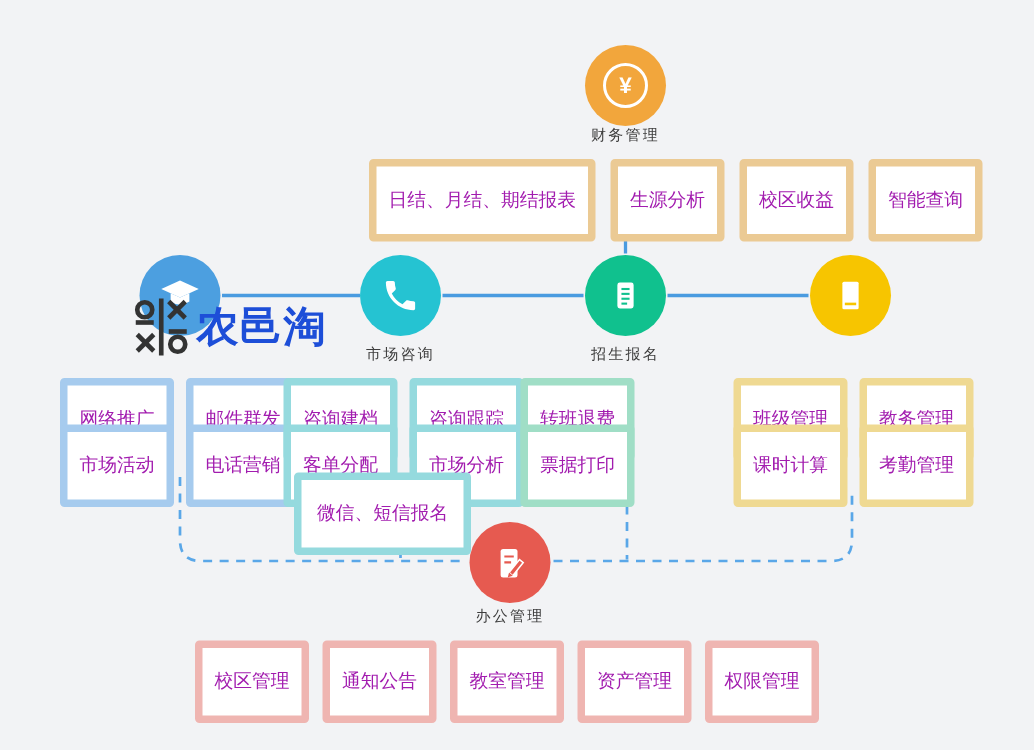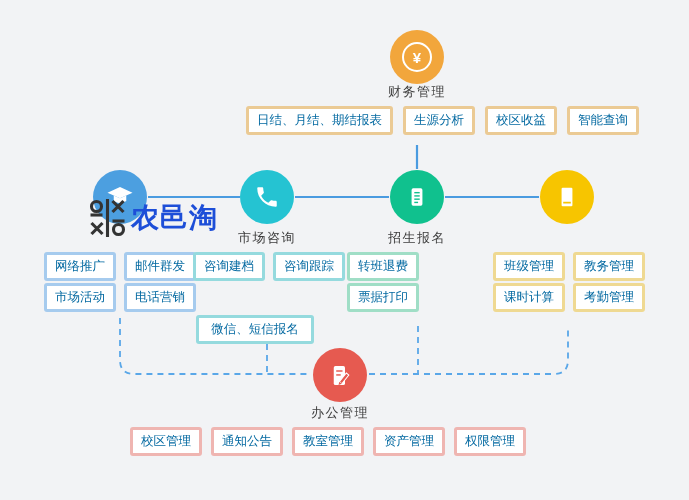--- a/index.html
+++ b/index.html
@@ -12,29 +12,29 @@
     position:relative;width:689px;height:500px;
     background:#f2f3f5;overflow:hidden;
   }
   .lines{position:absolute;left:0;top:0;pointer-events:none;}
   .circle{
     position:absolute;width:54px;height:54px;border-radius:50%;
     display:flex;align-items:center;justify-content:center;
   }
   .nlabel{
     position:absolute;width:96px;text-align:center;
-    font-size:13px;color:#3d3d3d;letter-spacing:1.5px;white-space:nowrap;
+    font-size:10px;color:#3d3d3d;letter-spacing:1.5px;white-space:nowrap;
   }
   .chip-row{position:absolute;display:flex;gap:8px;}
   .center{justify-content:center;}
   .stretch{justify-content:stretch;}
   .stretch .chip{flex:1;text-align:center;}
   .chip{
-    background:#fff;border:3px solid #0f172a;border-radius:3px;
-    padding:3px 8px;font-size:12.5px;color:#0369a1;
+    background:#fff;border:5px solid #0f172a;border-radius:3px;
+    padding:14px 8px;font-size:12.5px;color:#a21caf;
     white-space:nowrap;line-height:1.35;box-sizing:border-box;
   }
   .c-orange .chip{border-color:#ebca94;}
   .c-blue   .chip{border-color:#a6cbee;}
   .c-teal   .chip{border-color:#95dade;}
   .c-green  .chip{border-color:#a0dec6;}
   .c-yellow .chip{border-color:#efd992;}
   .c-red    .chip{border-color:#efb5b1;}
   .yen-ring{
     width:26px;height:26px;border:2px solid #fff;border-radius:50%;
@@ -142,20 +142,24 @@
     </div>
   <div class="chip-row c-blue center" style="left:45px;top:283px;width:150px">
       <div class="chip">市场活动</div>
       <div class="chip">电话营销</div>
     </div>
 
   <div class="chip-row c-teal center" style="left:196px;top:252px;width:146px">
       <div class="chip">咨询建档</div>
       <div class="chip">咨询跟踪</div>
     </div>
+  <div class="chip-row c-teal center" style="left:196px;top:283px;width:146px">
+      <div class="chip">客单分配</div>
+      <div class="chip">市场分析</div>
+    </div>
   <div class="chip-row c-teal stretch" style="left:196px;top:315px;width:118px">
       <div class="chip">微信、短信报名</div>
     </div>
 
   <div class="chip-row c-green" style="left:347px;top:252px;gap:10px">
       <div class="chip">转班退费</div>
     </div>
   <div class="chip-row c-green" style="left:347px;top:283px">
       <div class="chip">票据打印</div>
     </div>

